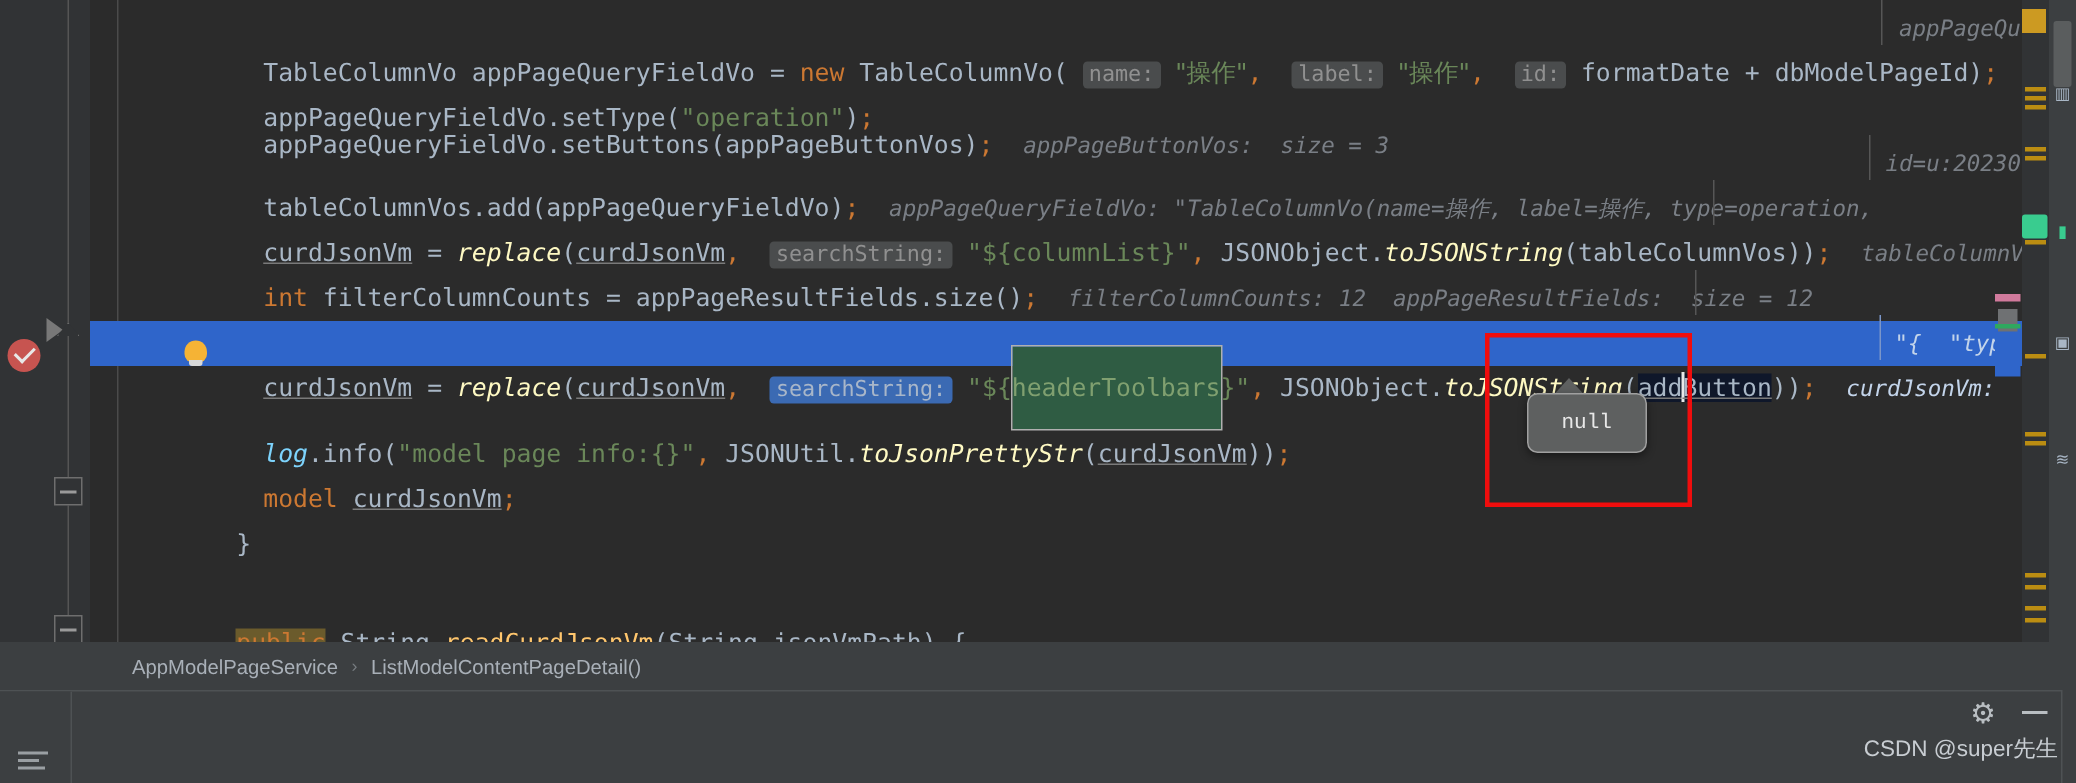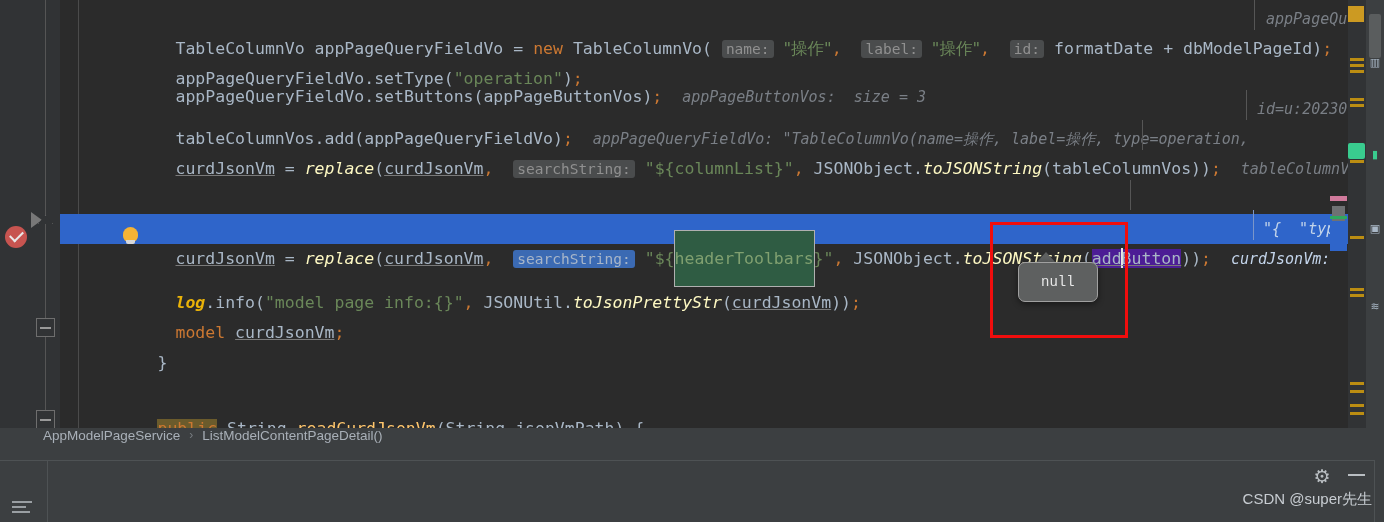--- a/index.html
+++ b/index.html
@@ -53,21 +53,21 @@
     color: #a9b7c6;
   }
   .line-hl {
     background: #2f65ca;
   }
 
   
   .kw      { color: #cc7832; }
   .str     { color: #6a8759; }
   .ident   { color: #a9b7c6; margin-top: 20px; }
-  .field   { color: #eab308; font-style: italic; font-weight: bold; }
+  .field   { color: #7dd3fc; font-style: italic; }
   .meth    { color: #fef9c3; font-style: italic; }
   .local   { color: #a9b7c6; text-decoration: underline; text-decoration-color: #7a7a7a; }
   .semi    { color: #cc7832; }
   .hintbg  { background: #4a4c4d; color: #909090; border-radius: 3px; padding: 1px 4px; font-size: 14.5px; }
   .hint-hl { background: #3b6ab3; color: #a8b6c9; border-radius: 3px; padding: 1px 4px; font-size: 14.5px; }
   .inlay   { color: #7a7f86; font-style: italic; font-size: 15px; }
   .inlay-hl{ color: #c3d4ea; font-style: italic; font-size: 15px; }
   .sel-box {
     background: #2f5c43;
     outline: 1px solid #b0b0b0;
@@ -75,21 +75,21 @@
     padding: 18px 0;
   }
   .cjk { font-family: "DejaVu Sans", sans-serif; }
   .caret {
     display: inline-block;
     width: 2px; height: 20px;
     background: #e8e8e8;
     vertical-align: -4px;
     margin: 0 -1px;
   }
-  .tok-sel { background: #4c1d95; text-align: center; }
+  .tok-sel { background: #0f172a; text-align: center; }
 
   
   .vrule {
     position: absolute;
     width: 1px;
     background: #565656;
   }
 
   
   .bp {
@@ -283,21 +283,22 @@
     background: #2f65ca;
   }
 
   
   .breadcrumb-bar {
     position: absolute;
     left: 0; top: 428px;
     width: 1384px; height: 32px;
     background: #3c3f41;
     display: flex;
-    padding-left: 43px;
+    align-items: center;
+    padding-left: 88px;
     font-family: "Liberation Sans", sans-serif;
     font-size: 13.5px;
     color: #a9b0b8;
   }
   .crumb { color: #a9b0b8; }
   .crumb-sep { color: #777c80; margin: 0 9px; font-size: 12px; }
 
   
   .bottom-strip {
     position: absolute;
@@ -397,20 +398,23 @@
         <span class="ident">tableColumnVos</span><span class="ident">.add(appPageQueryFieldVo)</span><span class="semi">;</span>&nbsp;&nbsp;<span class="inlay">appPageQueryFieldVo: "TableColumnVo(name=操作, label=操作, type=operation,</span>
       </div>
       <div class="line inlay" style="top:94px; left:1197px;"><i>id=u:20230:</i></div>
       <div class="vrule" style="left:1186px; top:90px; height:30px;"></div>
 
       <div class="line" style="top:124px; left:36px;">
         <span class="local">curdJsonVm</span> <span class="ident">=</span> <span class="meth">replace</span><span class="ident">(</span><span class="local">curdJsonVm</span><span class="semi">,</span>&nbsp; <span class="hintbg">searchString:</span> <span class="str">"${columnList}"</span><span class="semi">,</span> <span class="ident">JSONObject.</span><span class="meth">toJSONString</span><span class="ident">(tableColumnVos))</span><span class="semi">;</span>&nbsp;&nbsp;<span class="inlay">tableColumnVos:&nbsp; size</span>
       </div>
       <div class="vrule" style="left:1082px; top:120px; height:30px;"></div>
 
+      <div class="line" style="top:154px; left:36px;">
+        <span class="kw">int</span> <span class="ident">filterColumnCounts</span> <span class="ident">=</span> <span class="ident">appPageResultFields.size()</span><span class="semi">;</span>&nbsp;&nbsp;<span class="inlay">filterColumnCounts: 12&nbsp; appPageResultFields:&nbsp; size = 12</span>
+      </div>
 
       <div class="line" style="top:184px; left:36px;">
         <span class="local">curdJsonVm</span> <span class="ident">=</span> <span class="meth">replace</span><span class="ident">(</span><span class="local">curdJsonVm</span><span class="semi">,</span>&nbsp; <span class="hintbg">searchString:</span> <span class="str">"${filterColumnCounts}"</span><span class="semi">,</span> <span class="ident">String.</span><span class="meth">valueOf</span><span class="ident">(filterColumnCounts))</span><span class="semi">;</span>&nbsp;&nbsp;<span class="inlay">filterColumnCounts</span>
       </div>
       <div class="vrule" style="left:1070px; top:180px; height:30px;"></div>
 
       <div class="line line-hl" style="top:214px; left:0; width:1324px;">
         <span style="display:inline-block;width:36px"></span><span class="local">curdJsonVm</span> <span class="ident">=</span> <span class="meth">replace</span><span class="ident">(</span><span class="local">curdJsonVm</span><span class="semi">,</span>&nbsp; <span class="hint-hl">searchString:</span> <span class="str">"${</span><span class="sel-box">headerToolbars</span><span class="str">}"</span><span class="semi">,</span> <span class="ident">JSONObject.</span><span class="meth">toJSONString</span><span class="ident">(</span><span class="tok-sel local">add<span class="caret"></span>Button</span><span class="ident">))</span><span class="semi">;</span>&nbsp;&nbsp;<span class="inlay-hl">curdJsonVm:</span>
       </div>
       <div class="line" style="top:214px; left:1203px;"><span class="inlay-hl">"{&nbsp; "type</span></div>

